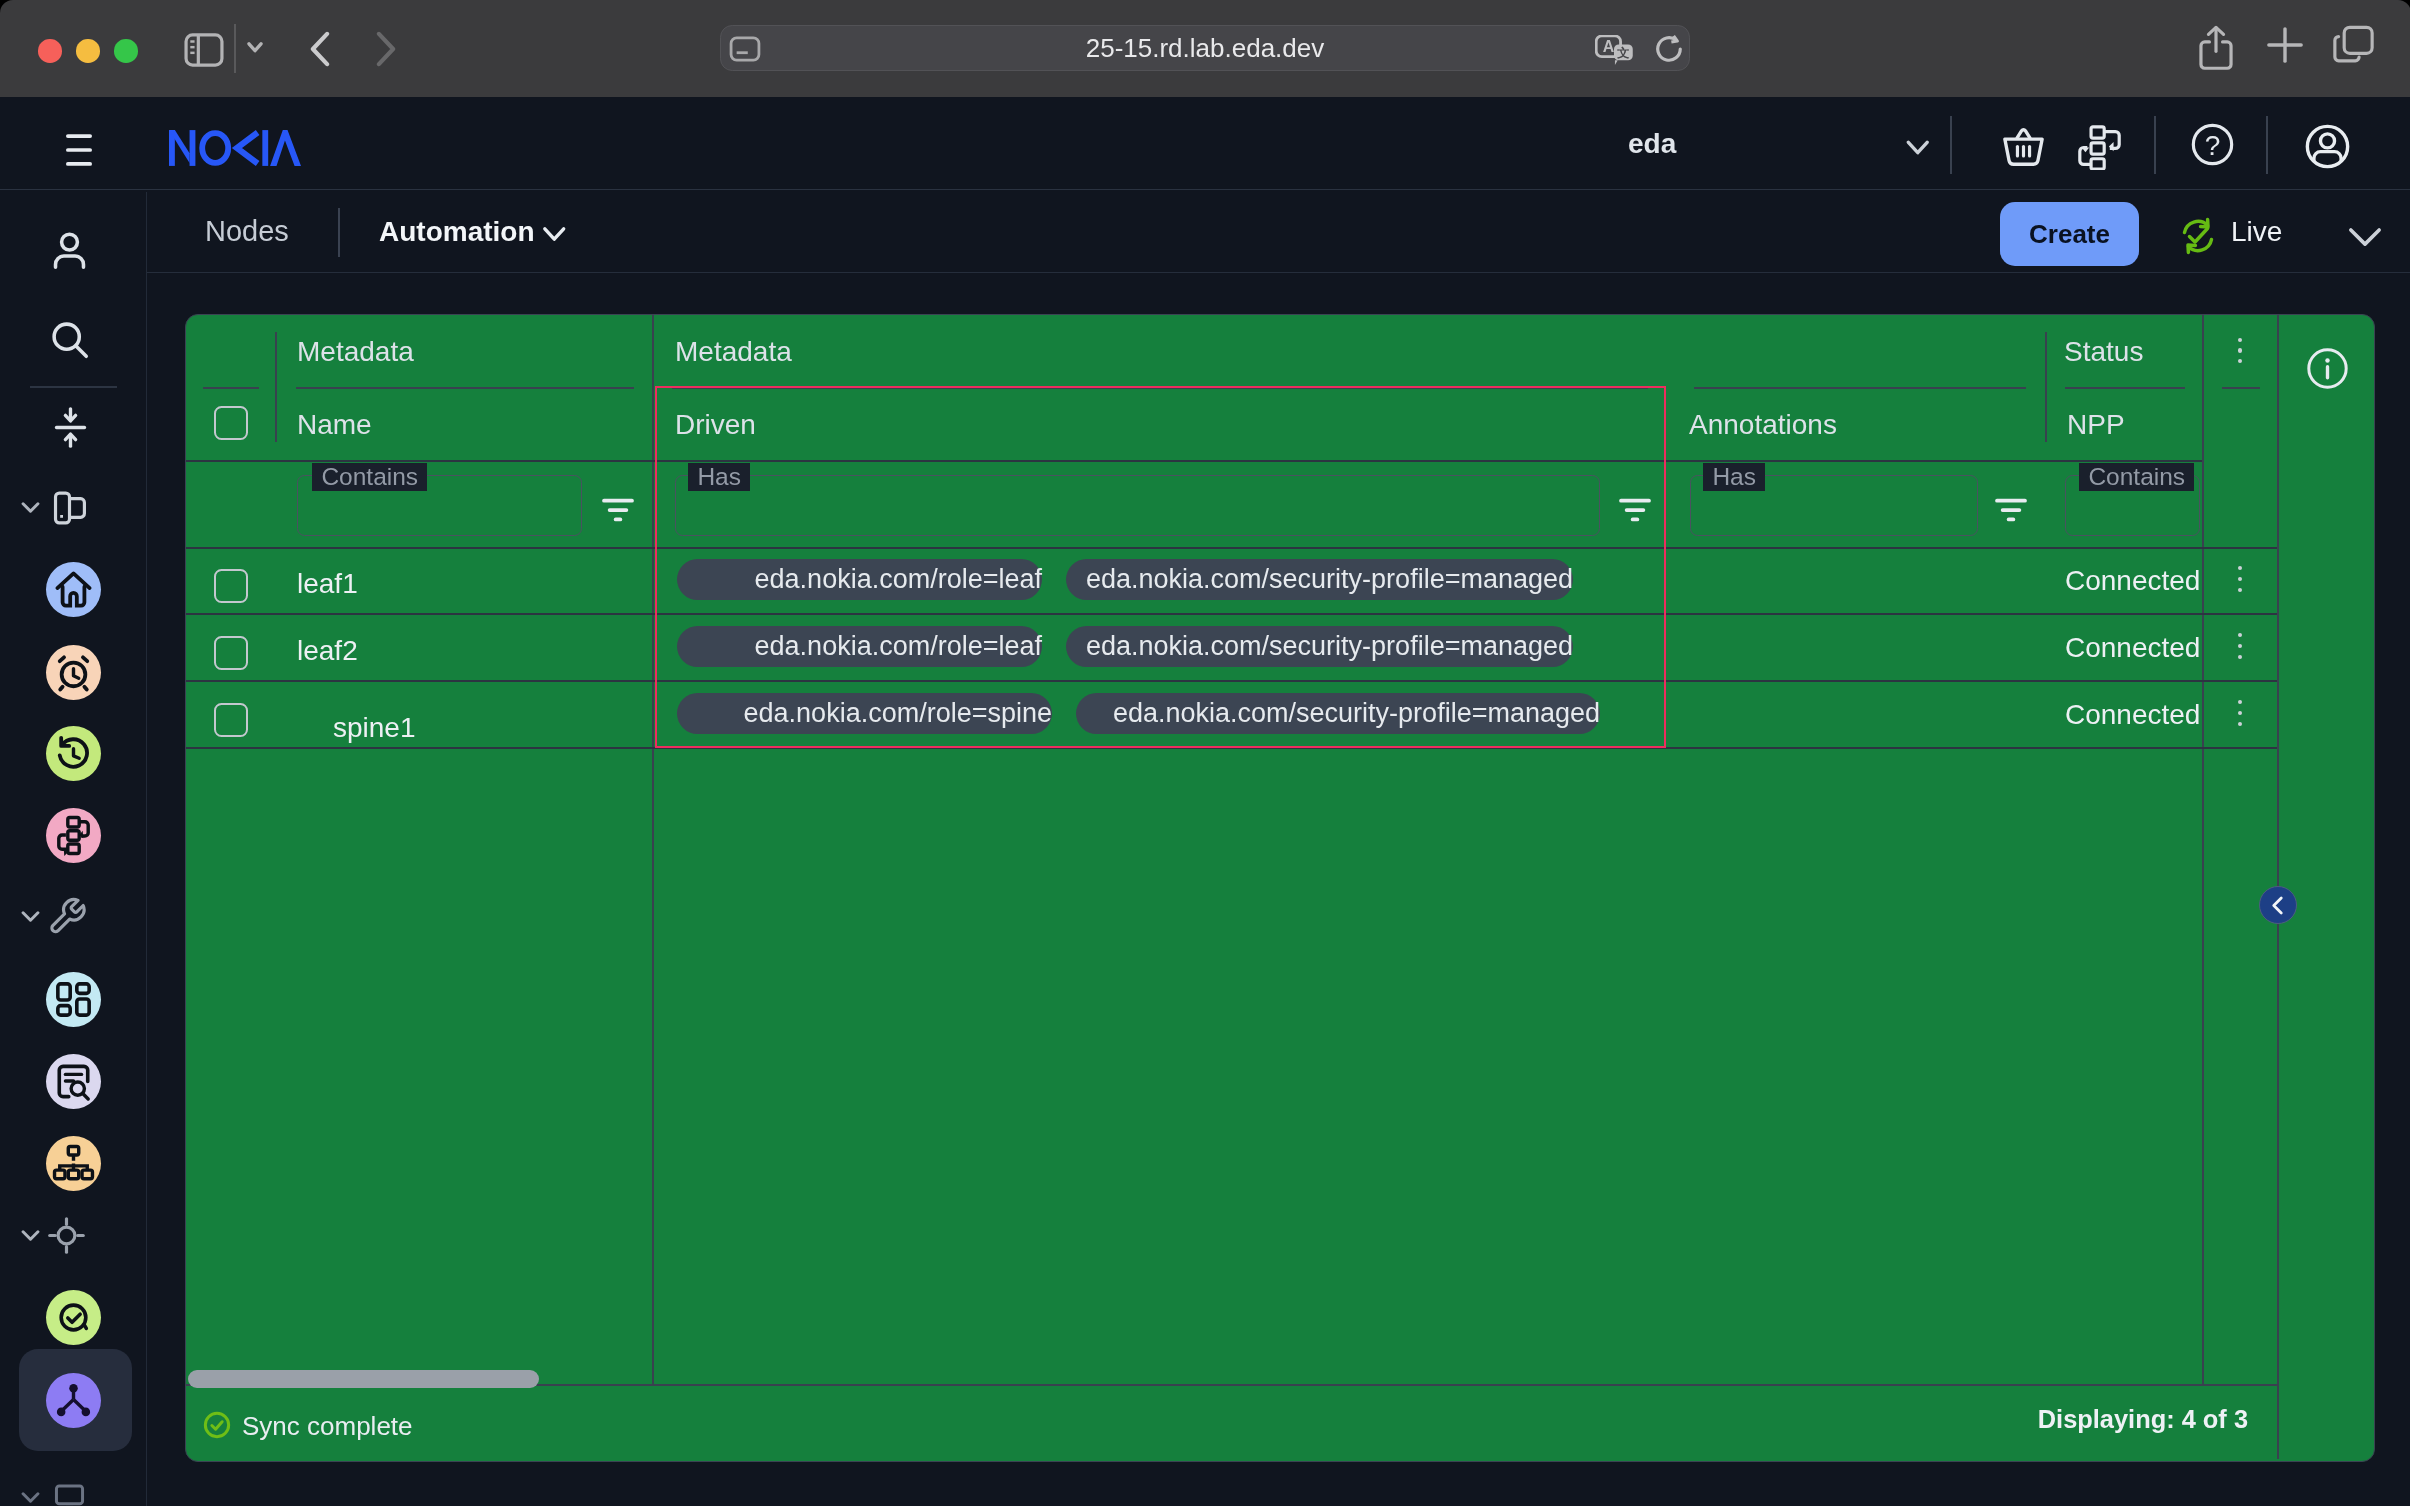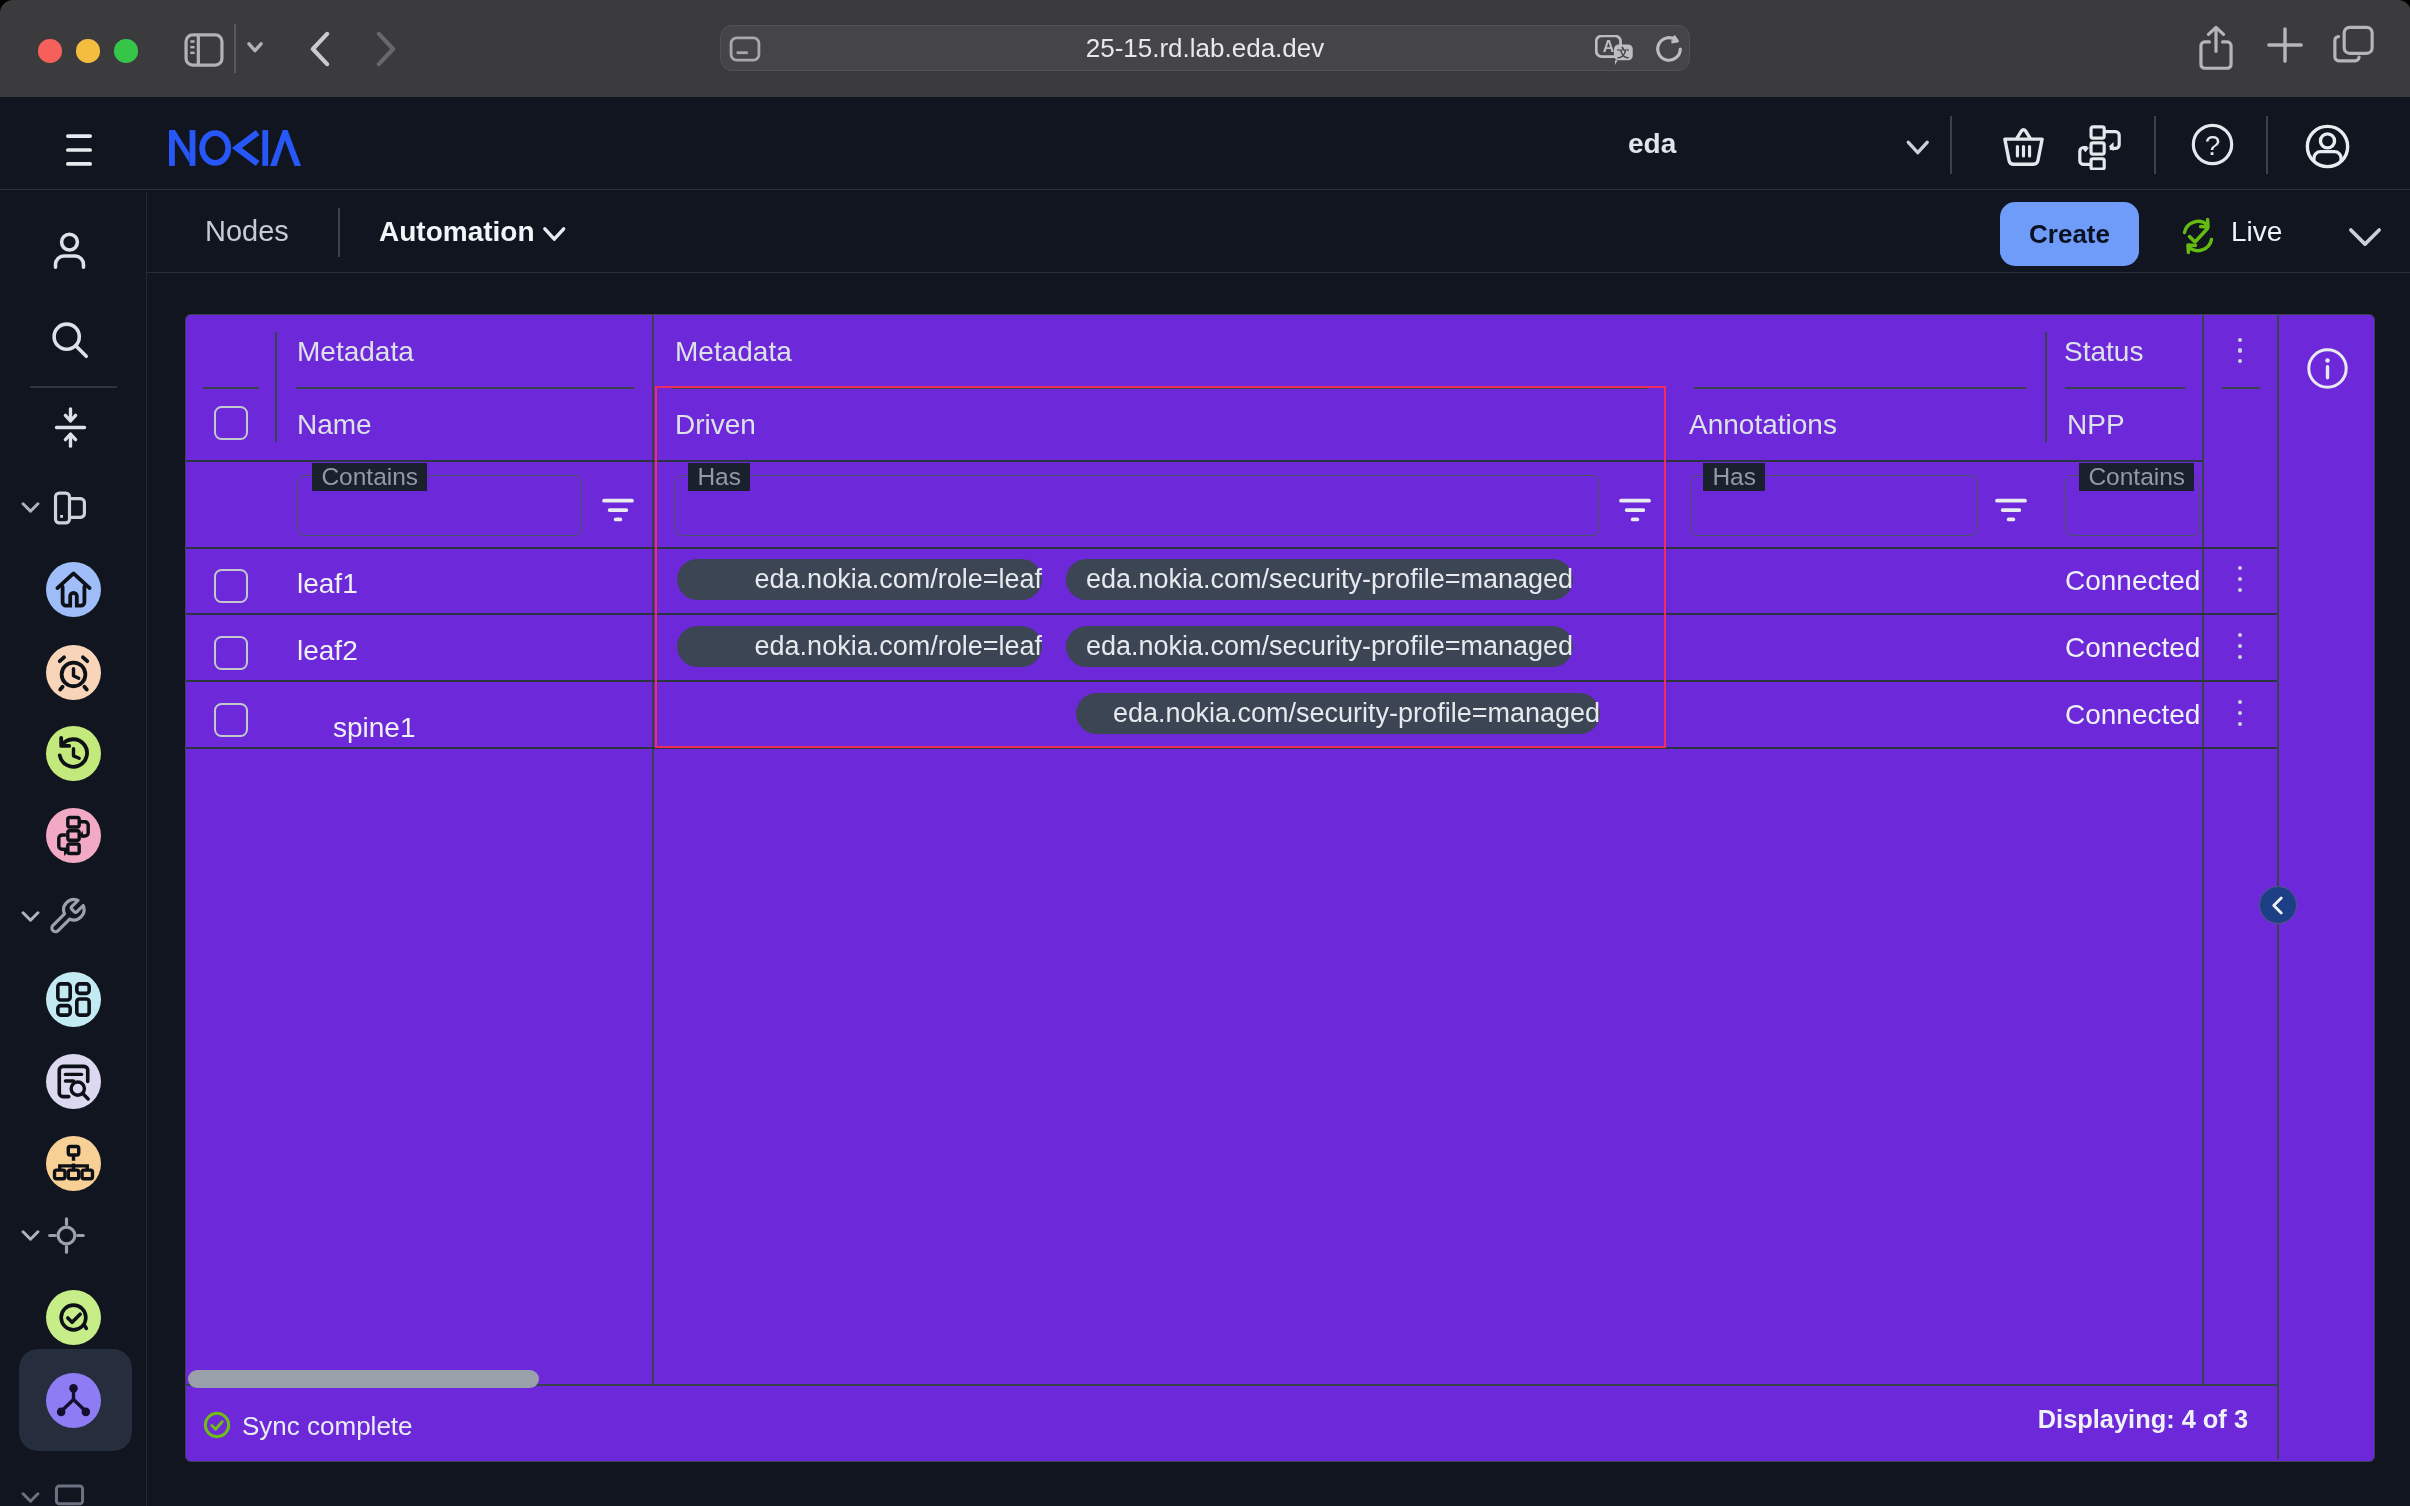--- a/index.html
+++ b/index.html
@@ -18,21 +18,21 @@
   #appbar { left:0; top:0; width:2411px; height:93px; background:#10151f;
     border-bottom:1.9px solid #2a3240; }
   #navrow { left:147px; top:95px; width:2264px; height:81px;
     border-bottom:1.9px solid #252d3b; }
   #sidebar { left:0; top:95px; width:147px; height:1315px;
     border-right:1.9px solid #222a38; }
   .circ { position:absolute; width:55px; height:55px; border-radius:50%; left:46px; }
 
   
   #pane { left:185px; top:217px; width:2190px; height:1148px;
-    border:1.9px solid #3a4352; border-radius:6px; background:#6d28d9; }
+    border:1.9px solid #3a4352; border-radius:13px; background:#15803d; }
   .cbox { position:absolute; width:34px; height:34px; border:2.8px solid #c3c8cf; border-radius:7.5px; }
   .vline { position:absolute; width:1.9px; background:#39414f; }
   .hline { position:absolute; height:1.9px; background:#39414f; }
   .rowline { position:absolute; height:1.9px; background:#2c3441; }
   .th { position:absolute; color:#dde2e9; font-size:28px; }
   .cell { position:absolute; color:#edf0f4; font-size:28px; }
   .chip { position:absolute; height:41px; border-radius:21px; background:#3c4553;
     color:#e6eaee; font-size:27px; line-height:41px; text-align:right; white-space:nowrap; }
   .fbox { position:absolute; border:1.9px solid #4a5260; border-radius:7.5px; }
   .flegend { position:absolute; color:#939aa6; font-size:24.5px; background:#1a202c;
@@ -399,20 +399,21 @@
       <div class="chip" style="left:491px; top:311px; width:365px;">eda.nokia.com/role=leaf</div>
       <div class="chip" style="left:880px; top:311px; width:507px;">eda.nokia.com/security-profile=managed</div>
       <div class="cell" style="left:1879px; top:317px;">Connected</div>
       <div class="kebab" style="left:2051px; top:318px;">
         <div class="kdot"></div>
           <div class="kdot"></div>
           <div class="kdot"></div>
       </div>
       <div class="cbox" style="left:28px; top:388px;"></div>
       <div class="cell" style="left:111px; top:397px;margin-left:36px;">spine1</div>
+      <div class="chip" style="left:491px; top:378px; width:375px;">eda.nokia.com/role=spine</div>
       <div class="chip" style="left:890px; top:378px; width:524px;">eda.nokia.com/security-profile=managed</div>
       <div class="cell" style="left:1879px; top:384px;">Connected</div>
       <div class="kebab" style="left:2051px; top:385px;">
         <div class="kdot"></div>
           <div class="kdot"></div>
           <div class="kdot"></div>
       </div>
 
       <div class="abs" style="left:1.9px; top:1055px; width:351px; height:18px; border-radius:9.4px; background:#9aa0a9;"></div>
 

